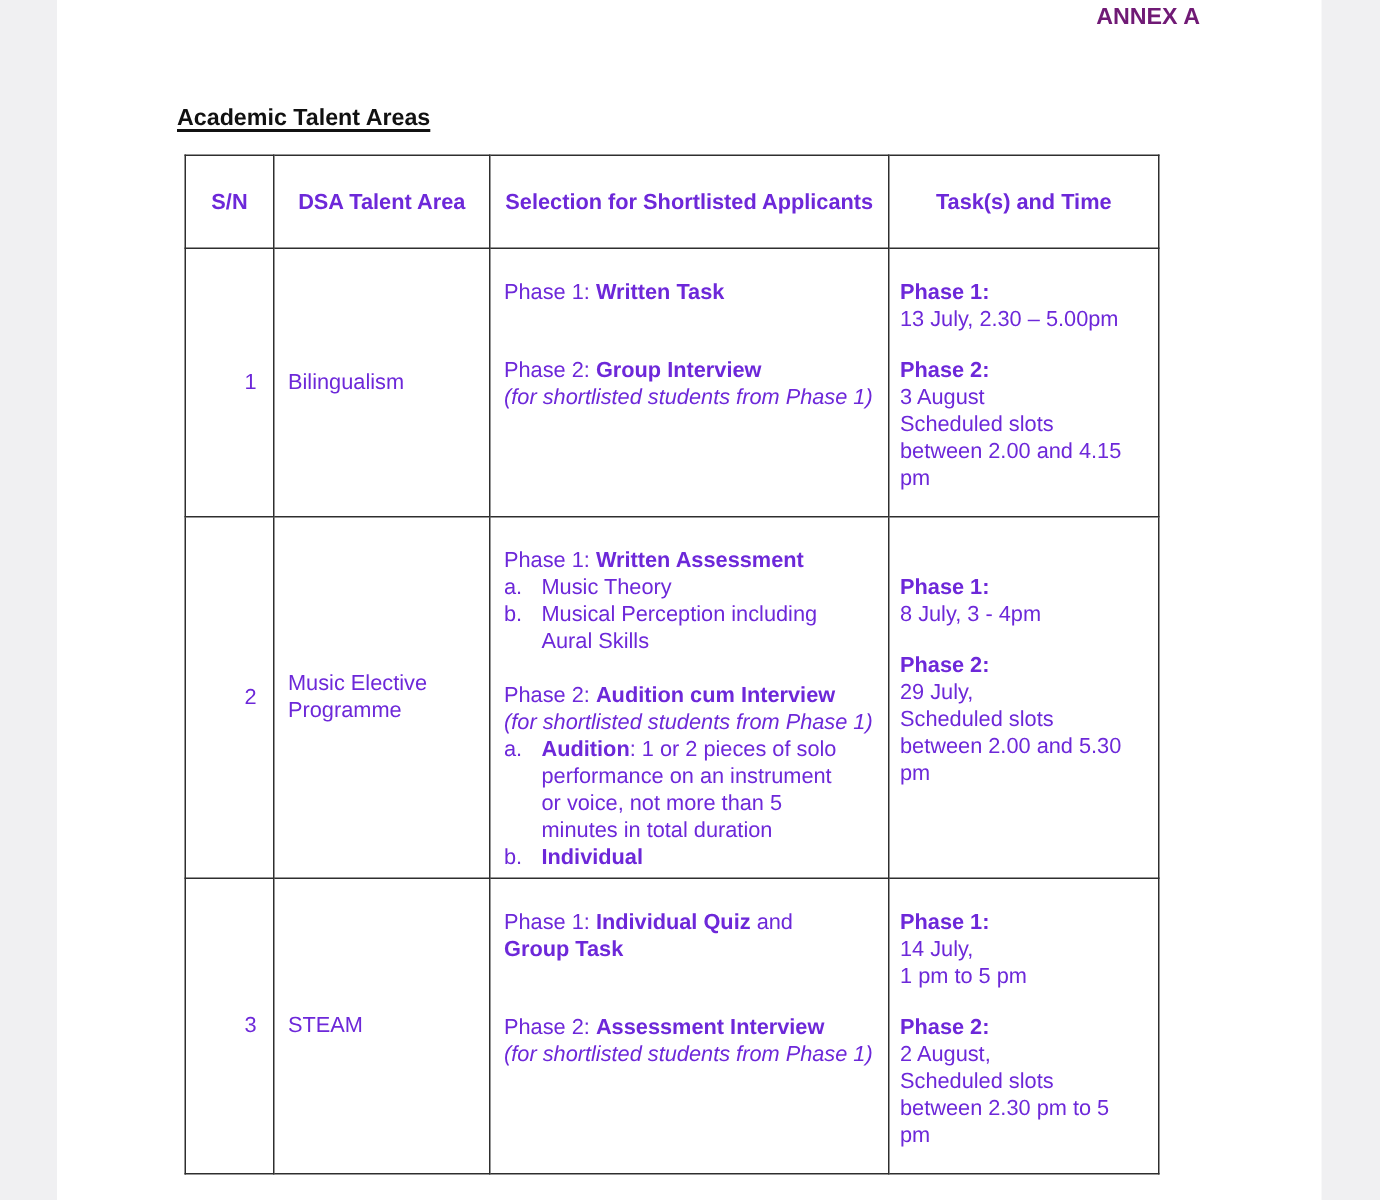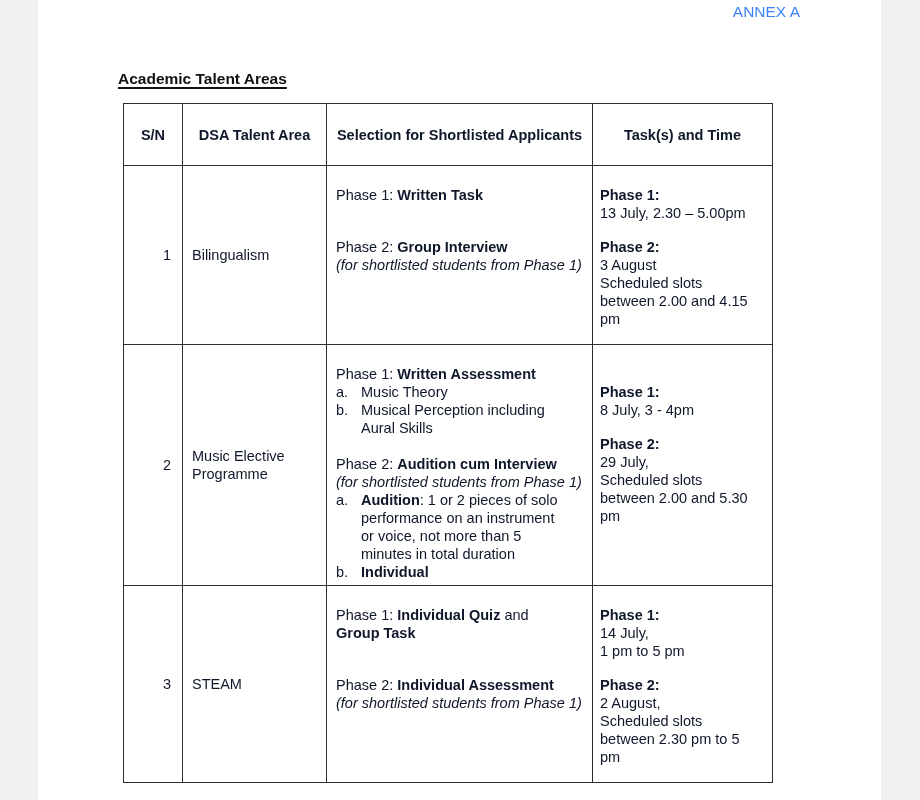--- a/index.html
+++ b/index.html
@@ -3,31 +3,31 @@
 <meta charset="utf-8">
 <style>
   html,body{margin:0;padding:0;}
   body{
     width:920px;height:800px;background:#f0f0f2;
     font-family:"Liberation Sans", sans-serif;color:#1a1a1a;
     -webkit-font-smoothing:antialiased;
   }
   .canvas{position:relative;width:920px;height:800px;overflow:hidden;}
   .page{position:absolute;left:38px;top:0;width:843px;height:800px;background:#ffffff;}
-  .annex{position:absolute;top:3px;right:81px;font-size:15.5px;font-weight:normal;color:#3b82f6;}
+  .annex{position:absolute;top:3px;right:81px;font-size:15.5px;font-weight:bold;color:#701a75;}
   .title,.subtitle{
     position:absolute;left:80px;margin:0;font-size:15.5px;font-weight:bold;color:#111;
     text-decoration:underline;text-decoration-thickness:1.8px;text-underline-offset:3px;
   }
   .title{top:18px;}
   .subtitle{top:70px;}
 
   table.schedule{
     position:absolute;left:85px;top:103px;width:649px;
-    border-collapse:collapse;table-layout:fixed;color:#0f172a;
+    border-collapse:collapse;table-layout:fixed;color:#6d28d9;
   }
   .schedule th,.schedule td{border:1.5px solid #2e2e2e;}
   .schedule th{
     font-size:14.5px;font-weight:bold;text-align:center;vertical-align:middle;
     line-height:18px;padding:4px 3px;height:62px;box-sizing:border-box;
   }
   .schedule td{font-size:14.5px;line-height:18px;vertical-align:top;box-sizing:border-box;}
   tr.r1{height:179px;} tr.r2{height:233px;} tr.r3{height:197px;}
   td.sn{vertical-align:middle;text-align:right;padding-right:11px;}
   td.talent{vertical-align:middle;padding:2px 7px 2px 9px;}
@@ -135,21 +135,21 @@
             <div class="ln">pm</div>
           </td>
         </tr>
 
         <tr class="r3">
           <td class="sn">3</td>
           <td class="talent">STEAM</td>
           <td class="sel">
             <div class="ln"><span>Phase 1: </span><span class="b">Individual Quiz</span><span> and</span></div>
             <div class="ln b">Group Task</div>
-            <div class="ln gap-lg"><span>Phase 2: </span><span class="b">Individual Assessment</span></div>
+            <div class="ln gap-lg"><span>Phase 2: </span><span class="b">Assessment Interview</span></div>
             <div class="ln i">(for shortlisted students from Phase 1)</div>
           </td>
           <td class="date">
             <div class="ln b">Phase 1:</div>
             <div class="ln">14 July,</div>
             <div class="ln">1 pm to 5 pm</div>
             <div class="ln b gap-sm">Phase 2:</div>
             <div class="ln">2 August,</div>
             <div class="ln">Scheduled slots</div>
             <div class="ln">between 2.30 pm to 5</div>

